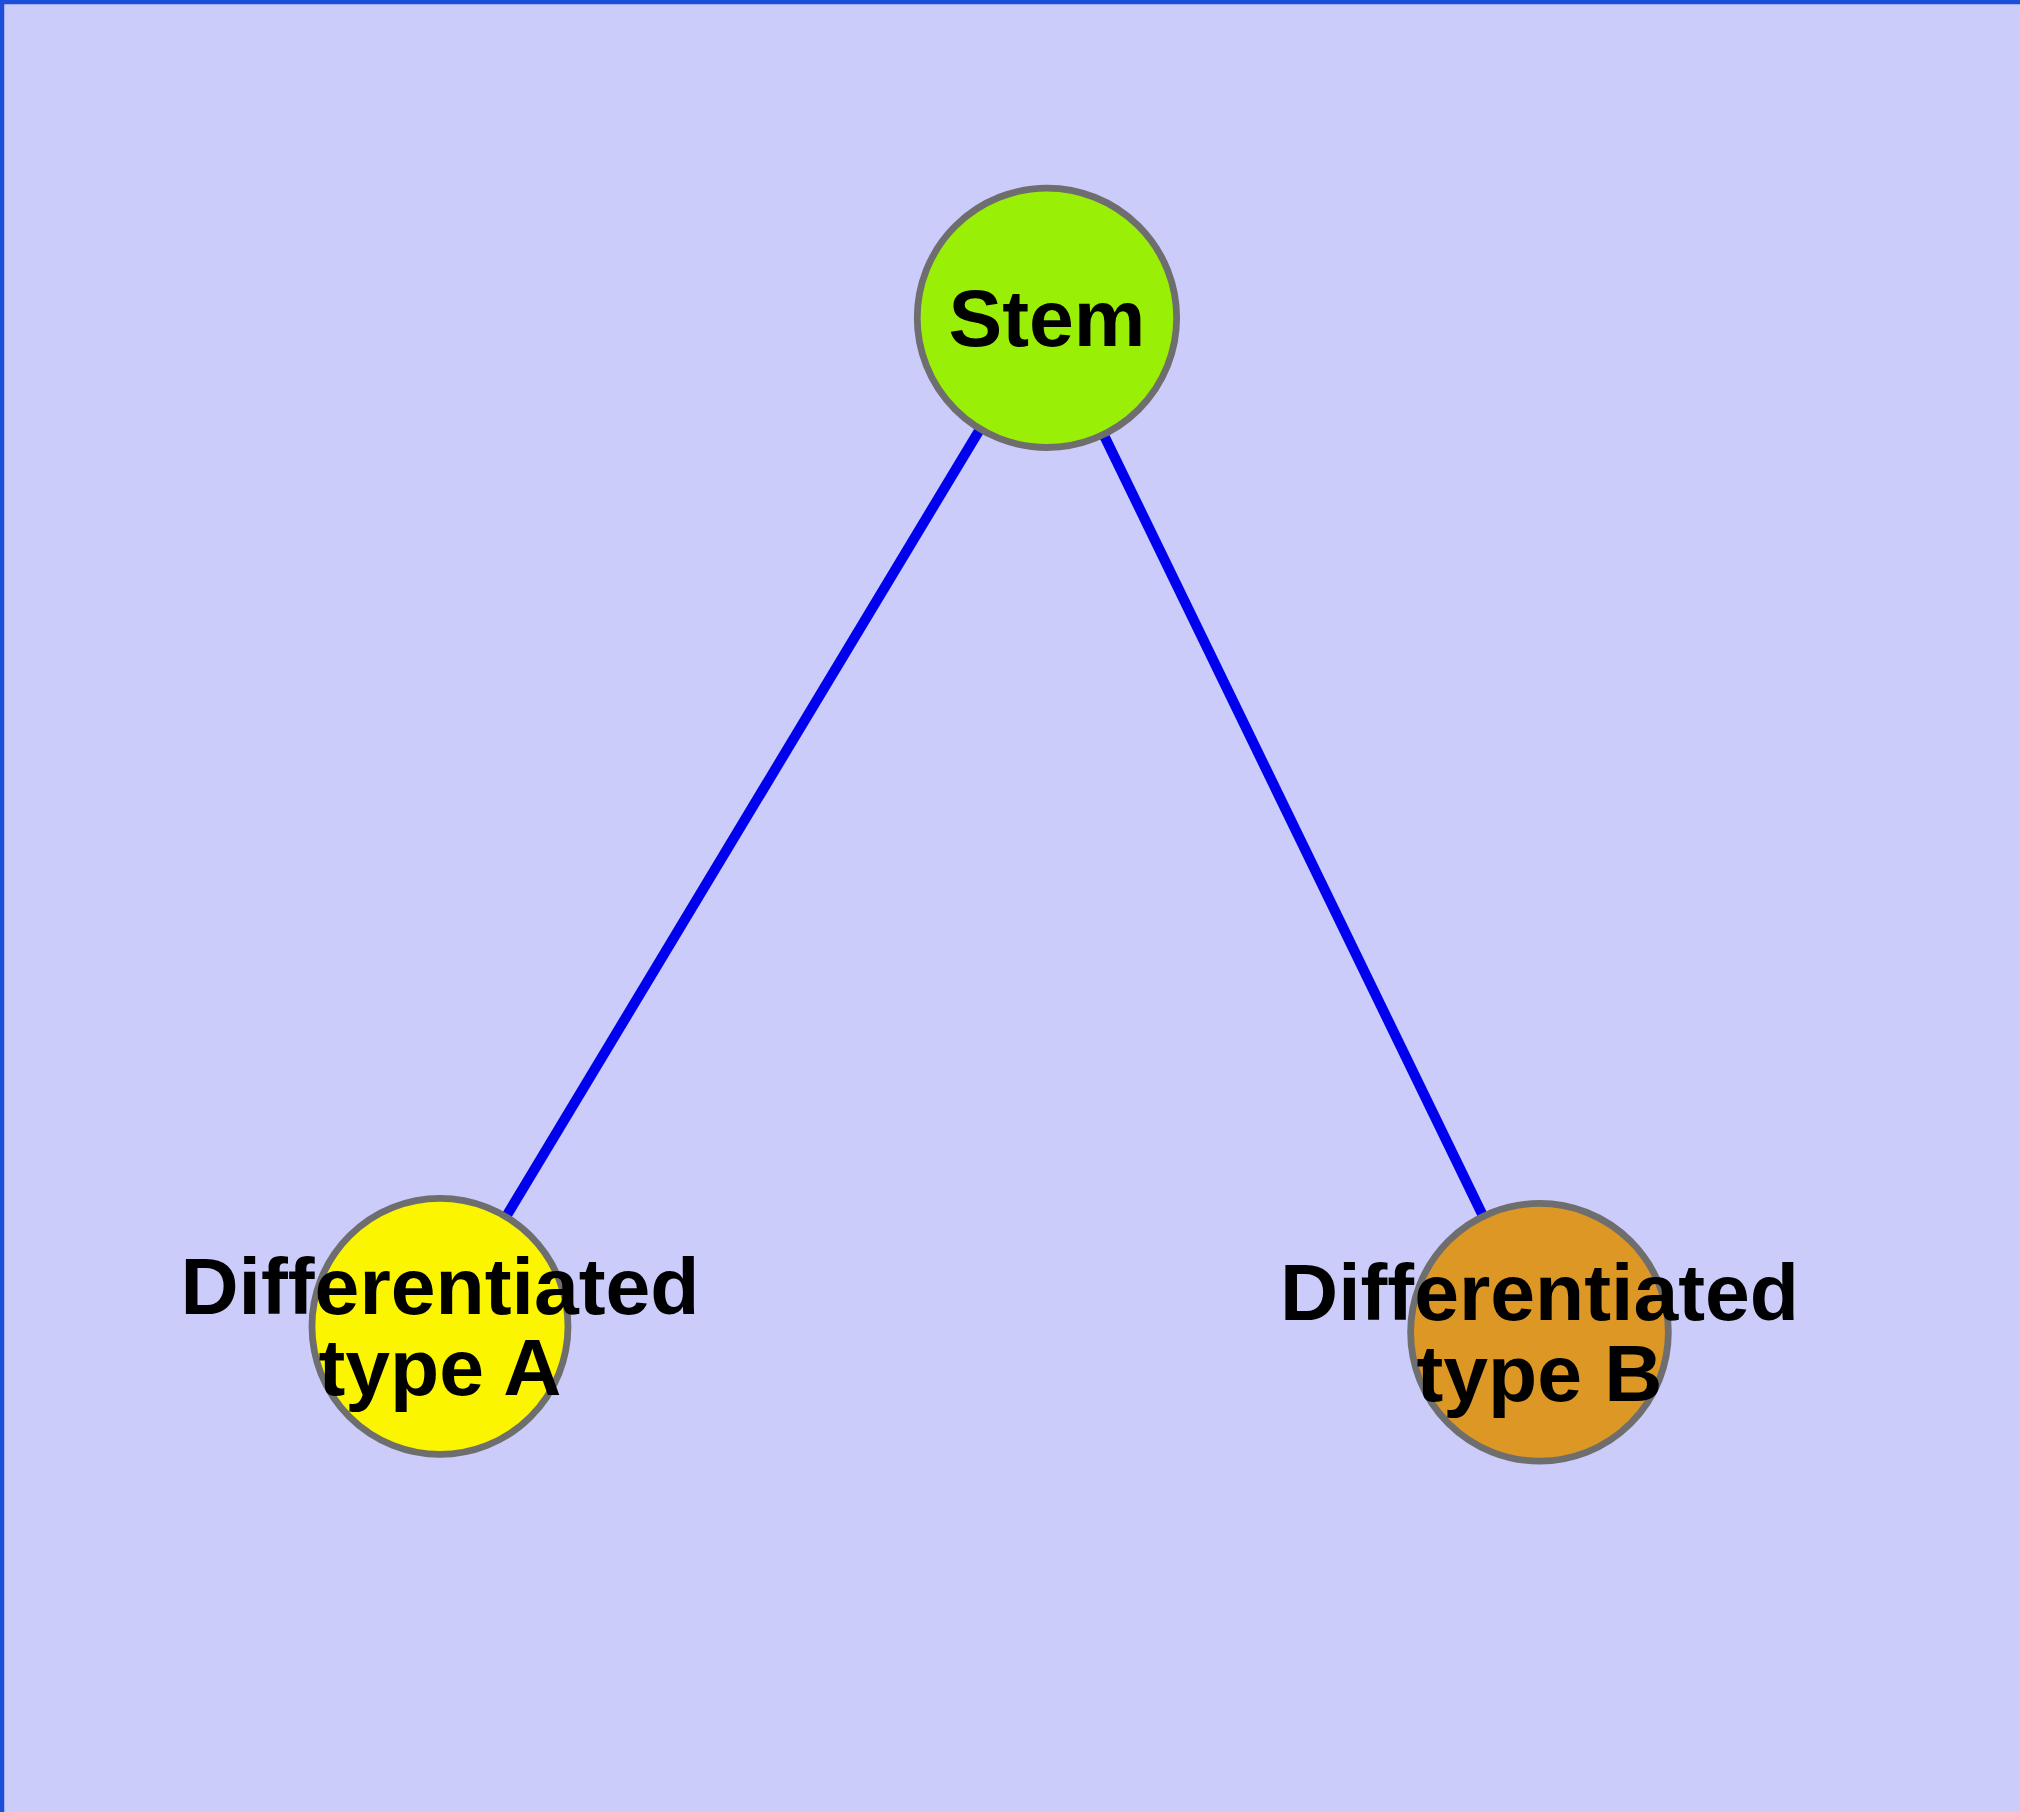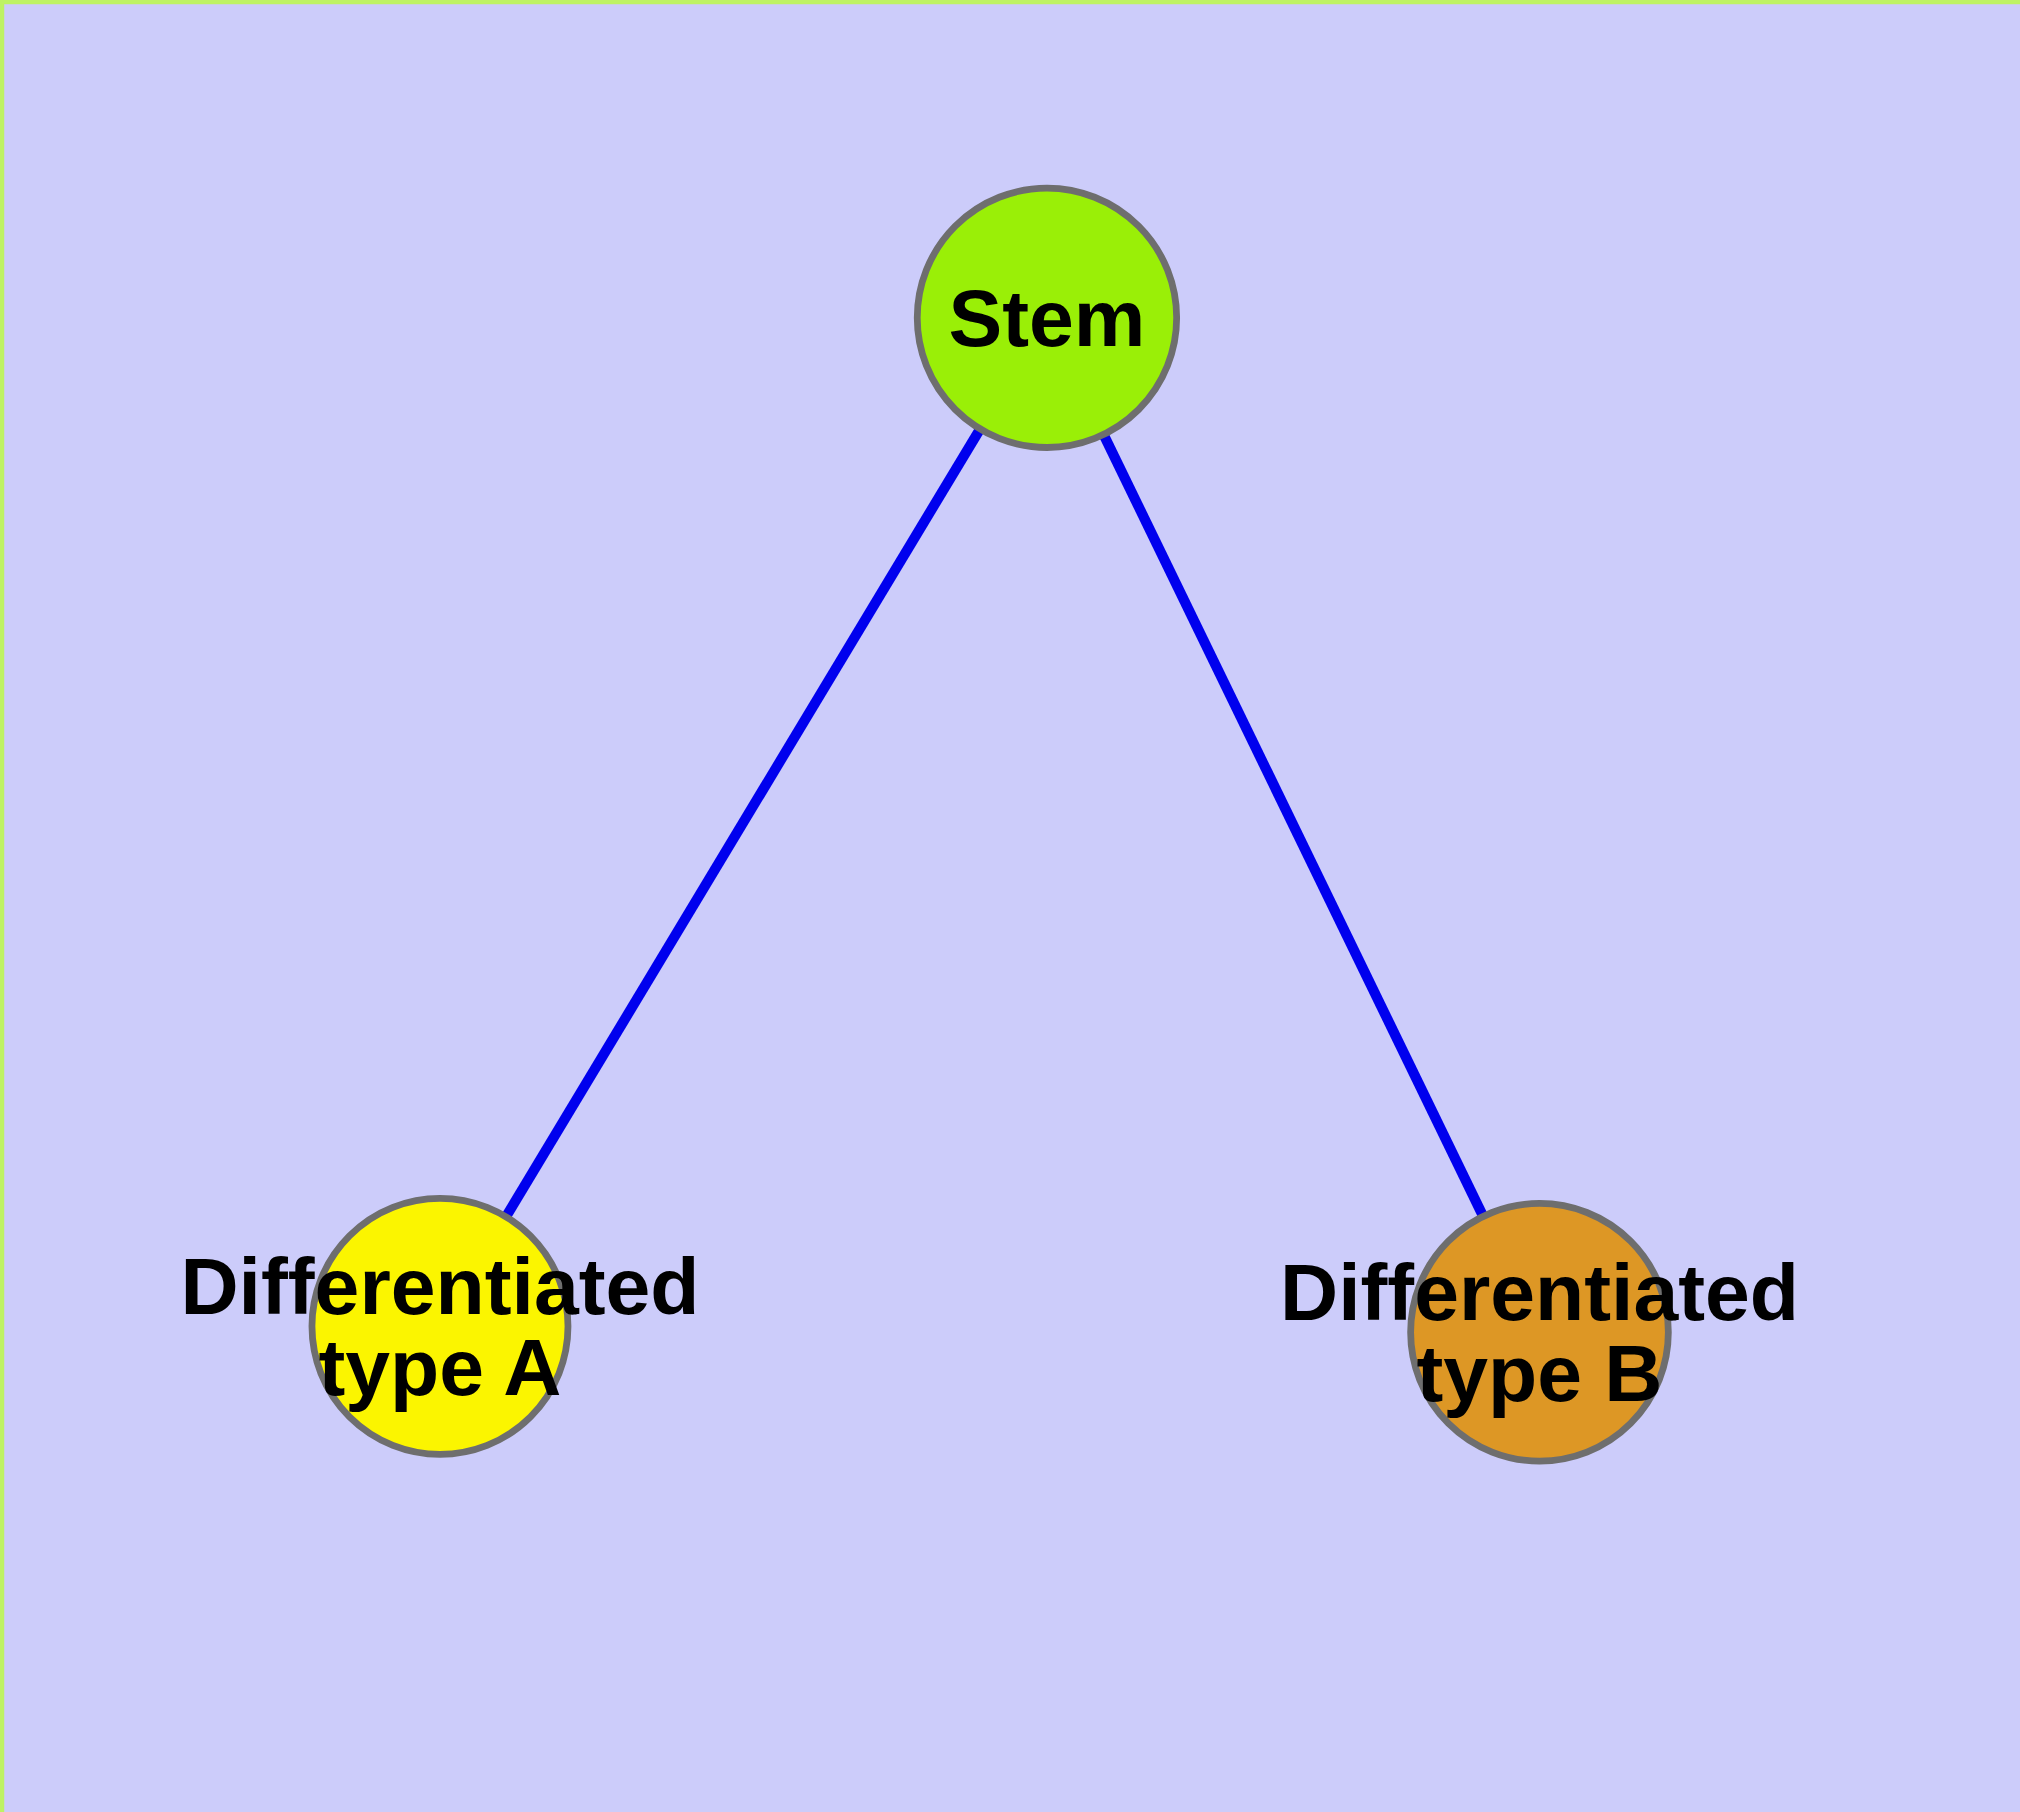--- a/index.html
+++ b/index.html
@@ -29,21 +29,21 @@
   .node-label {
     font-family: "Liberation Sans", sans-serif;
     font-weight: bold;
     fill: #000000;
     paint-order: normal;
   }
 </style>
 </head>
 <body>
 
-<div id="canvas-wrap" style="background: #bef264;">
+<div id="canvas-wrap" style="background: #1d4ed8;">
   <svg id="graph-svg" viewBox="0 0 2384 2138" preserveAspectRatio="none" xmlns="http://www.w3.org/2000/svg">
     <rect id="bg-rect" x="5" y="5" width="2379" height="2133" fill="#ccccfa"></rect>
     <g id="edge-layer">
         <line x1="1158.182415701392" y1="502.6716834013176" x2="594.7864757845326" y2="1439.042030469841" stroke="#0000ee" stroke-width="12" stroke-linecap="butt"></line>
         <line x1="1300.062445041471" y1="509.04431448303046" x2="1751.3742156635053" y2="1438.8553117886677" stroke="#0000ee" stroke-width="12" stroke-linecap="butt"></line>
       </g>
     <g id="node-layer">
         <circle cx="1235" cy="375" r="153" fill="#9aef07" stroke="#6e6e6e" stroke-width="8"></circle>
         <circle cx="519" cy="1565" r="151" fill="#fbf500" stroke="#6e6e6e" stroke-width="8"></circle>
         <circle cx="1816" cy="1572" r="152" fill="#dd9725" stroke="#6e6e6e" stroke-width="8"></circle>

